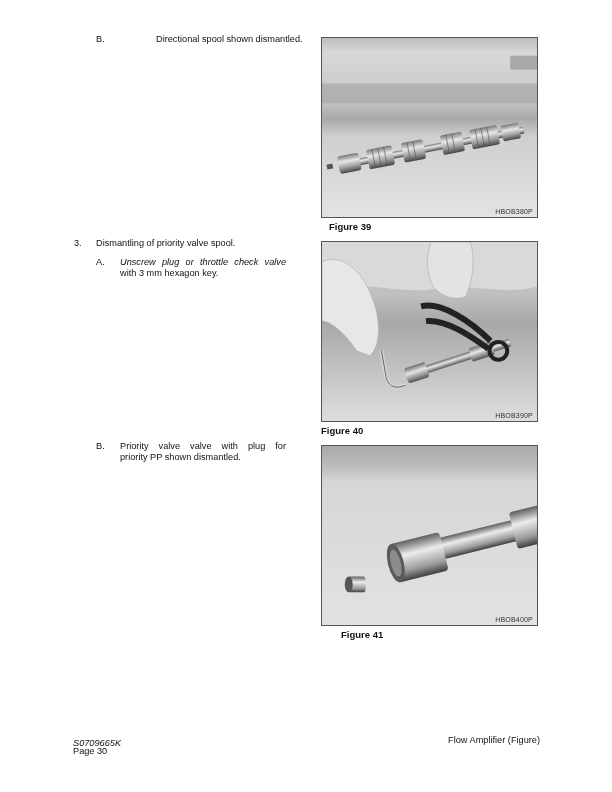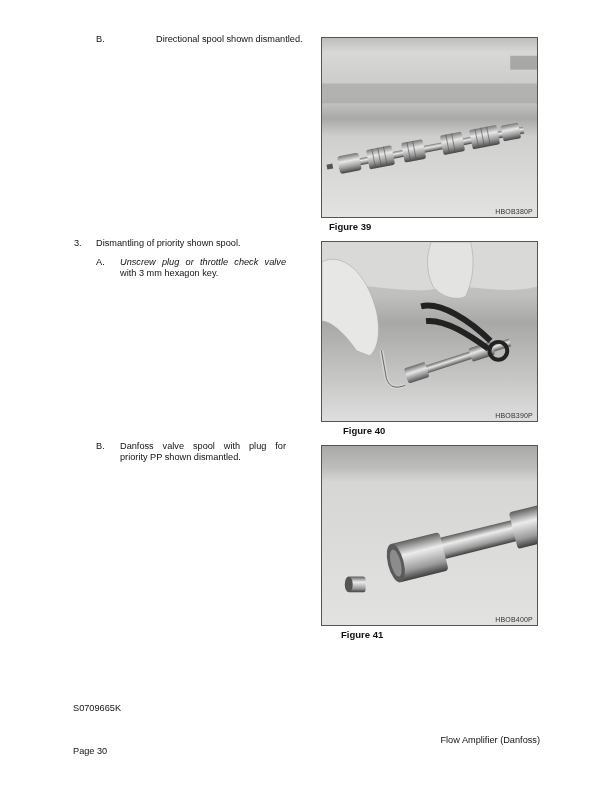--- a/index.html
+++ b/index.html
@@ -13,28 +13,28 @@
             letter-spacing:0.2px; }
     .cap { position:absolute; font-weight:bold; font-size:9.5px; }
   </style>
 </head>
 <body>
 
 <div class="line" style="left:96px; top:34px;">B.</div>
 <div class="line" style="left:120px; top:34px;margin-left:36px;">Directional spool shown dismantled.</div>
 
 <div class="line" style="left:74px; top:238px;">3.</div>
-<div class="line" style="left:96px; top:238px;">Dismantling of priority shown spool.</div>
+<div class="line" style="left:96px; top:238px;">Dismantling of priority valve spool.</div>
 
 <div class="line" style="left:96px; top:257px;">A.</div>
 <div class="line just" style="left:120px; top:257px; width:166px;font-style:italic;">Unscrew plug or throttle check valve</div>
 <div class="line" style="left:120px; top:268px;">with 3 mm hexagon key.</div>
 
 <div class="line" style="left:96px; top:441px;">B.</div>
-<div class="line just" style="left:120px; top:441px; width:166px;">Danfoss valve spool with plug for</div>
+<div class="line just" style="left:120px; top:441px; width:166px;">Priority valve valve with plug for</div>
 <div class="line" style="left:120px; top:452px;">priority PP shown dismantled.</div>
 
 <div class="fig" style="left:321px; top:37px; width:217px; height:181px;">
   <svg class="photo" viewBox="0 0 217 181" preserveAspectRatio="none">
     <defs>
       <linearGradient id="g1" x1="0" y1="0" x2="0" y2="1">
         <stop offset="0" stop-color="#bdbdbd"></stop>
           <stop offset="0.08" stop-color="#d8d8d6"></stop>
         <stop offset="0.35" stop-color="#c6c6c4"></stop>
           <stop offset="0.45" stop-color="#a9a9a7"></stop>
@@ -103,21 +103,21 @@
       <rect x="82" y="120" width="110" height="8" fill="url(#metal2)"></rect>
       <rect x="82" y="116" width="22" height="16" rx="2" fill="url(#metal2)"></rect>
       <rect x="150" y="117" width="24" height="14" rx="2" fill="url(#metal2)"></rect>
     </g>
     <path d="M100 65 C120 60 150 80 170 100" fill="none" stroke="#222" stroke-width="6"></path>
     <path d="M105 80 C125 78 150 95 168 108" fill="none" stroke="#222" stroke-width="6"></path>
     <circle cx="178" cy="110" r="9" fill="none" stroke="#222" stroke-width="4"></circle>
   </svg>
   <div class="code">HBOB390P</div>
 </div>
-<div class="cap" style="left:321px; top:425px;margin-left:22px;">Figure 40</div>
+<div class="cap" style="left:321px; top:425px;">Figure 40</div>
 
 <div class="fig" style="left:321px; top:445px; width:217px; height:181px;">
   <svg class="photo" viewBox="0 0 217 181" preserveAspectRatio="none">
     <defs>
       <linearGradient id="g3" x1="0" y1="0" x2="0" y2="1">
         <stop offset="0" stop-color="#a9a9a7"></stop>
           <stop offset="0.12" stop-color="#bdbdbb"></stop>
         <stop offset="0.2" stop-color="#d6d6d4"></stop>
           <stop offset="1" stop-color="#e2e2e0"></stop>
       </linearGradient>
@@ -138,15 +138,15 @@
     </g>
     <g>
       <rect x="26" y="132" width="18" height="16" rx="3" fill="url(#metal3)"></rect>
       <ellipse cx="27" cy="140" rx="4" ry="8" fill="#555"></ellipse>
     </g>
   </svg>
   <div class="code">HBOB400P</div>
 </div>
 <div class="cap" style="left:321px; top:629px;margin-left:20px;">Figure 41</div>
 
-<div class="line" style="left:73px; top:703px;">S0709665K</div>
+<div class="line" style="left:73px; top:738px;font-style:italic;">S0709665K</div>
 <div class="line" style="left:73px; top:746px;">Page 30</div>
-<div class="line" style="right:72px; top:735px;">Flow Amplifier (Danfoss)</div>
+<div class="line" style="right:72px; top:735px;">Flow Amplifier (Figure)</div>
 
 </body></html>

